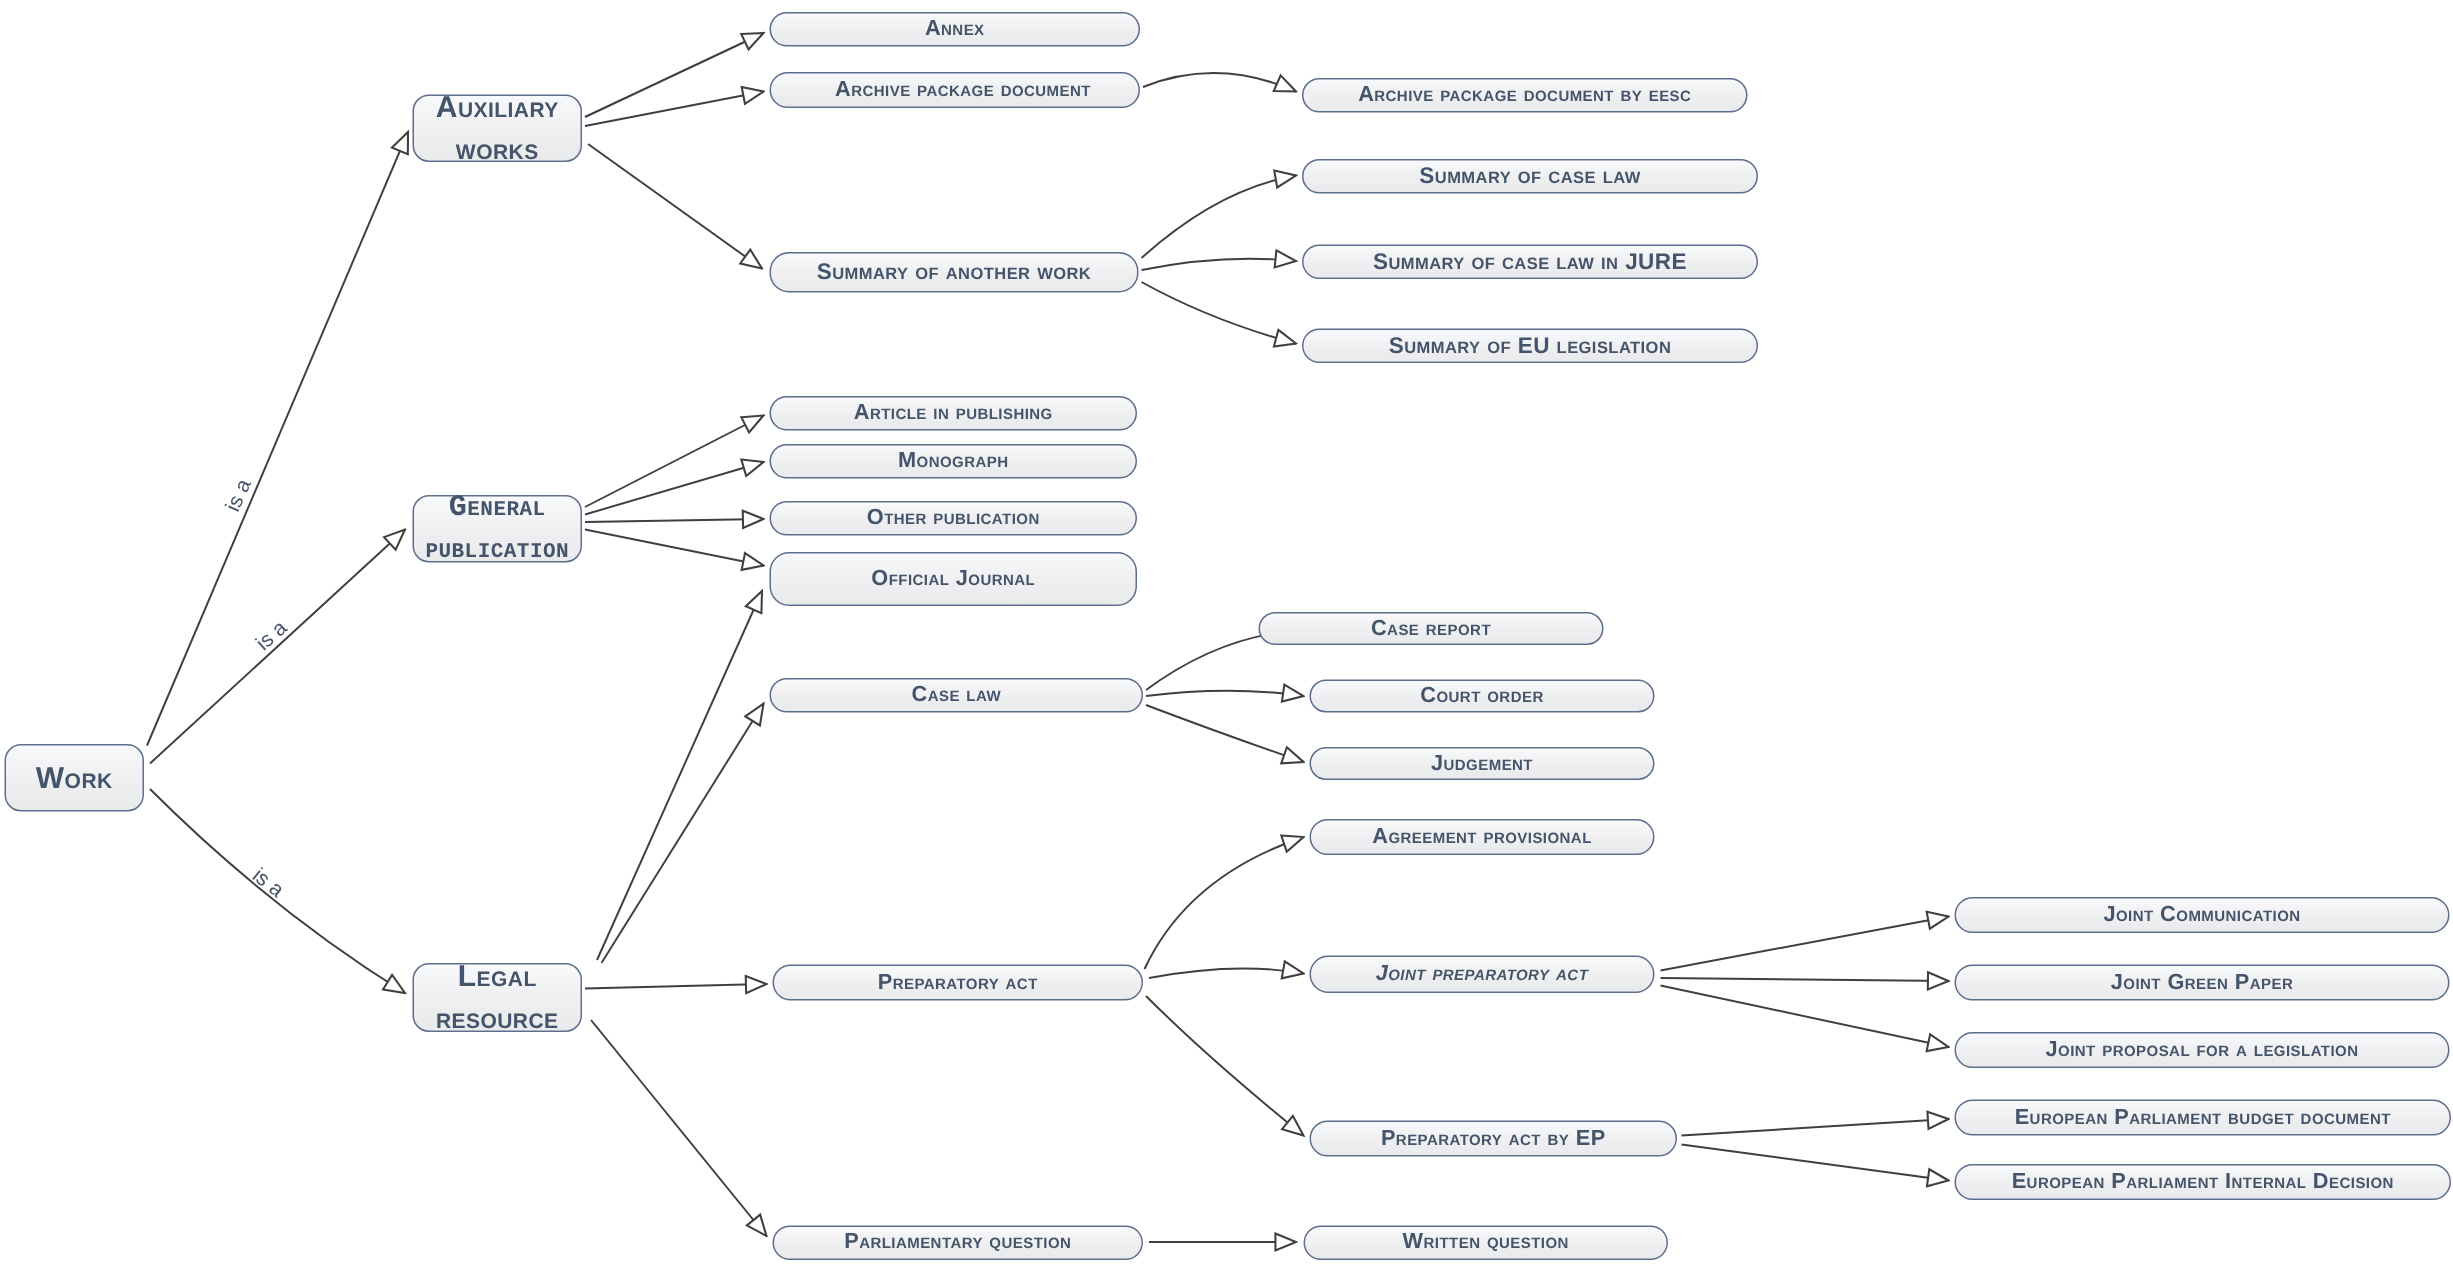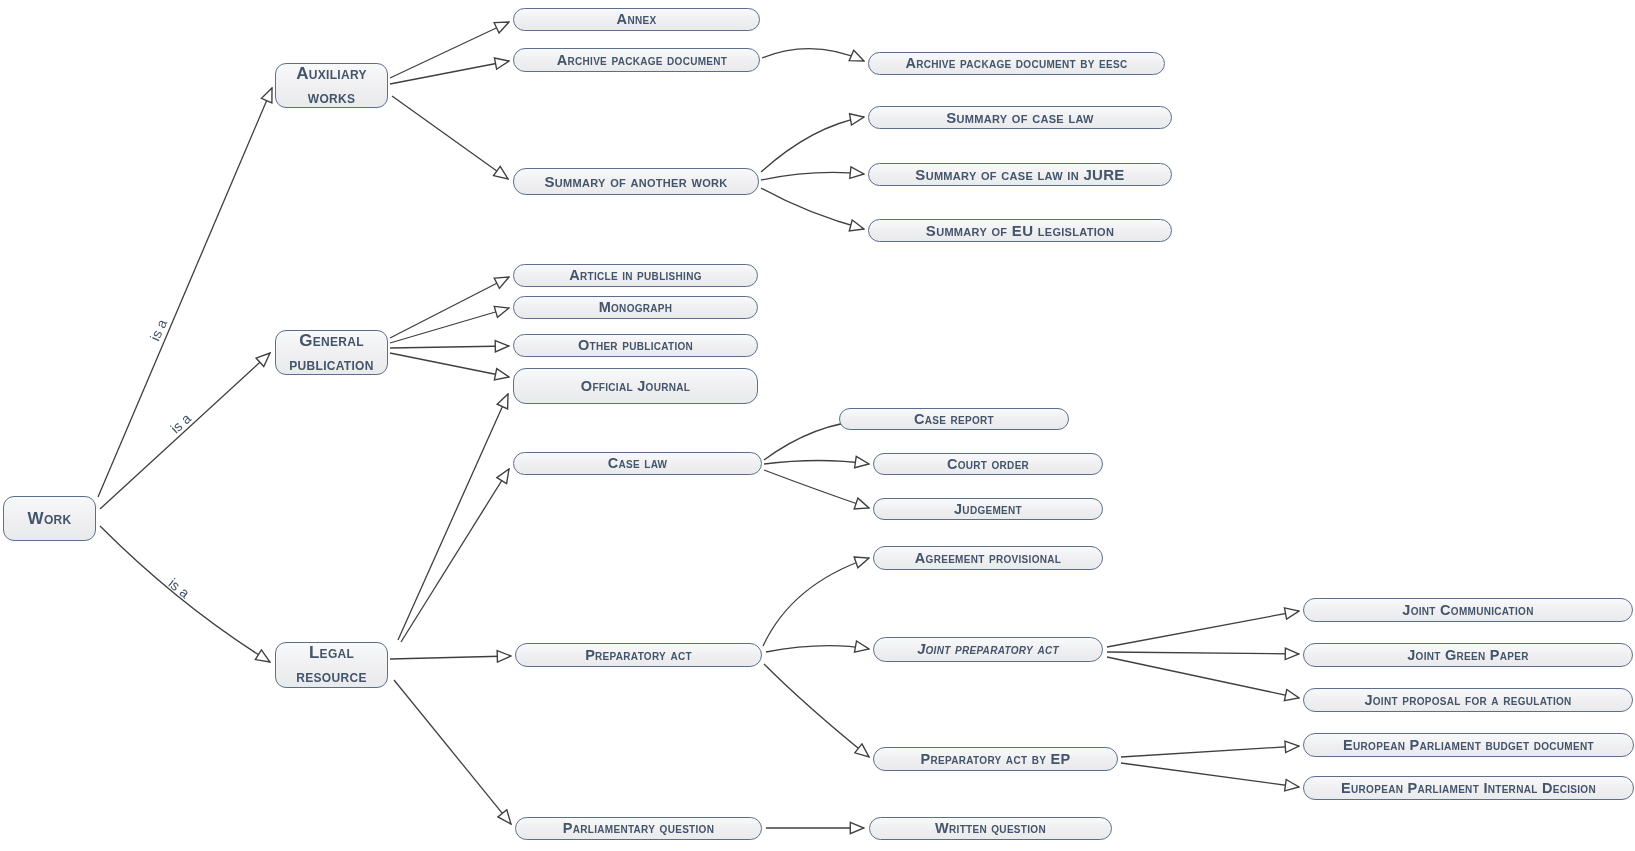--- a/index.html
+++ b/index.html
@@ -11,21 +11,21 @@
   .node{
     position:absolute;box-sizing:border-box;
     background:linear-gradient(180deg,#f8f9fa 0%,#efeff1 55%,#e9eaec 100%);
     border:1.6px solid #5d6e8c;
     color:#44546a;font-weight:700;font-variant:small-caps;
     display:flex;align-items:center;justify-content:center;text-align:center;
     letter-spacing:.3px;
   }
   .pill{border-radius:13px;font-size:14.5px;line-height:1;}
   .pill-lg{border-radius:13px;font-size:15px;line-height:1;}
-  .box{border-radius:11px;font-size:17px;line-height:1.4;padding:2px 6px;}
+  .box{border-radius:11px;font-size:20px;line-height:1.4;padding:2px 6px;}
   .edge-label{fill:#44546a;font-size:14px;font-family:"Liberation Sans",sans-serif;}
 </style>
 </head>
 <body>
 
 <div id="canvas">
 
   <svg id="edges" viewBox="0 0 1635 851" xmlns="http://www.w3.org/2000/svg">
     <defs>
       <marker id="arrow" markerUnits="userSpaceOnUse" markerWidth="16" markerHeight="14" viewBox="0 0 14 12" refX="13" refY="6" orient="auto">
@@ -76,21 +76,21 @@
     <g>
       <text class="edge-label" transform="translate(163,332) rotate(-66)" text-anchor="middle">is a</text>
       <text class="edge-label" transform="translate(184,427) rotate(-42)" text-anchor="middle">is a</text>
       <text class="edge-label" transform="translate(176,592) rotate(38)" text-anchor="middle">is a</text>
     </g>
   </svg>
 
   <div class="node box" style="left:3px;top:496px;width:93px;height:45px;">Work</div>
 
   <div class="node box" style="left:275px;top:63px;width:113px;height:45px;">Auxiliary works</div>
-  <div class="node box" style="left:275px;top:330px;width:113px;height:45px;">General publication</div>
+  <div class="node box" style="left:275px;top:330px;width:113px;height:45px;font-family:Liberation Mono, monospace;">General publication</div>
   <div class="node box" style="left:275px;top:642px;width:113px;height:46px;">Legal resource</div>
 
   <div class="node pill" style="left:513px;top:8px;width:247px;height:23px;">Annex</div>
   <div class="node pill" style="left:513px;top:48px;width:247px;height:24px;padding-left:11px;">Archive package document</div>
   <div class="node pill-lg node" style="left:513px;top:168px;width:246px;height:27px;">Summary of another work</div>
 
   <div class="node pill" style="left:868px;top:52px;width:297px;height:23px;">Archive package document by eesc</div>
   <div class="node pill-lg node" style="left:868px;top:106px;width:304px;height:23px;">Summary of case law</div>
   <div class="node pill-lg node" style="left:868px;top:163px;width:304px;height:23px;">Summary of case law in JURE</div>
   <div class="node pill-lg node" style="left:868px;top:219px;width:304px;height:23px;">Summary of EU legislation</div>
@@ -107,20 +107,20 @@
   <div class="node pill" style="left:839px;top:408px;width:230px;height:22px;">Case report</div>
   <div class="node pill" style="left:873px;top:453px;width:230px;height:22px;">Court order</div>
   <div class="node pill" style="left:873px;top:498px;width:230px;height:22px;">Judgement</div>
 
   <div class="node pill" style="left:873px;top:546px;width:230px;height:24px;">Agreement provisional</div>
   <div class="node pill" style="left:873px;top:637px;width:230px;height:25px;font-style:italic;">Joint preparatory act</div>
   <div class="node pill" style="left:873px;top:747px;width:245px;height:24px;">Preparatory act by EP</div>
 
   <div class="node pill" style="left:1303px;top:598px;width:330px;height:24px;">Joint Communication</div>
   <div class="node pill" style="left:1303px;top:643px;width:330px;height:24px;">Joint Green Paper</div>
-  <div class="node pill" style="left:1303px;top:688px;width:330px;height:24px;">Joint proposal for a regulation</div>
+  <div class="node pill" style="left:1303px;top:688px;width:330px;height:24px;">Joint proposal for a legislation</div>
 
   <div class="node pill" style="left:1303px;top:733px;width:331px;height:24px;">European Parliament budget document</div>
   <div class="node pill" style="left:1303px;top:776px;width:331px;height:24px;">European Parliament Internal Decision</div>
 
   <div class="node pill" style="left:869px;top:817px;width:243px;height:23px;">Written question</div>
 
 </div>
 
 </body></html>

